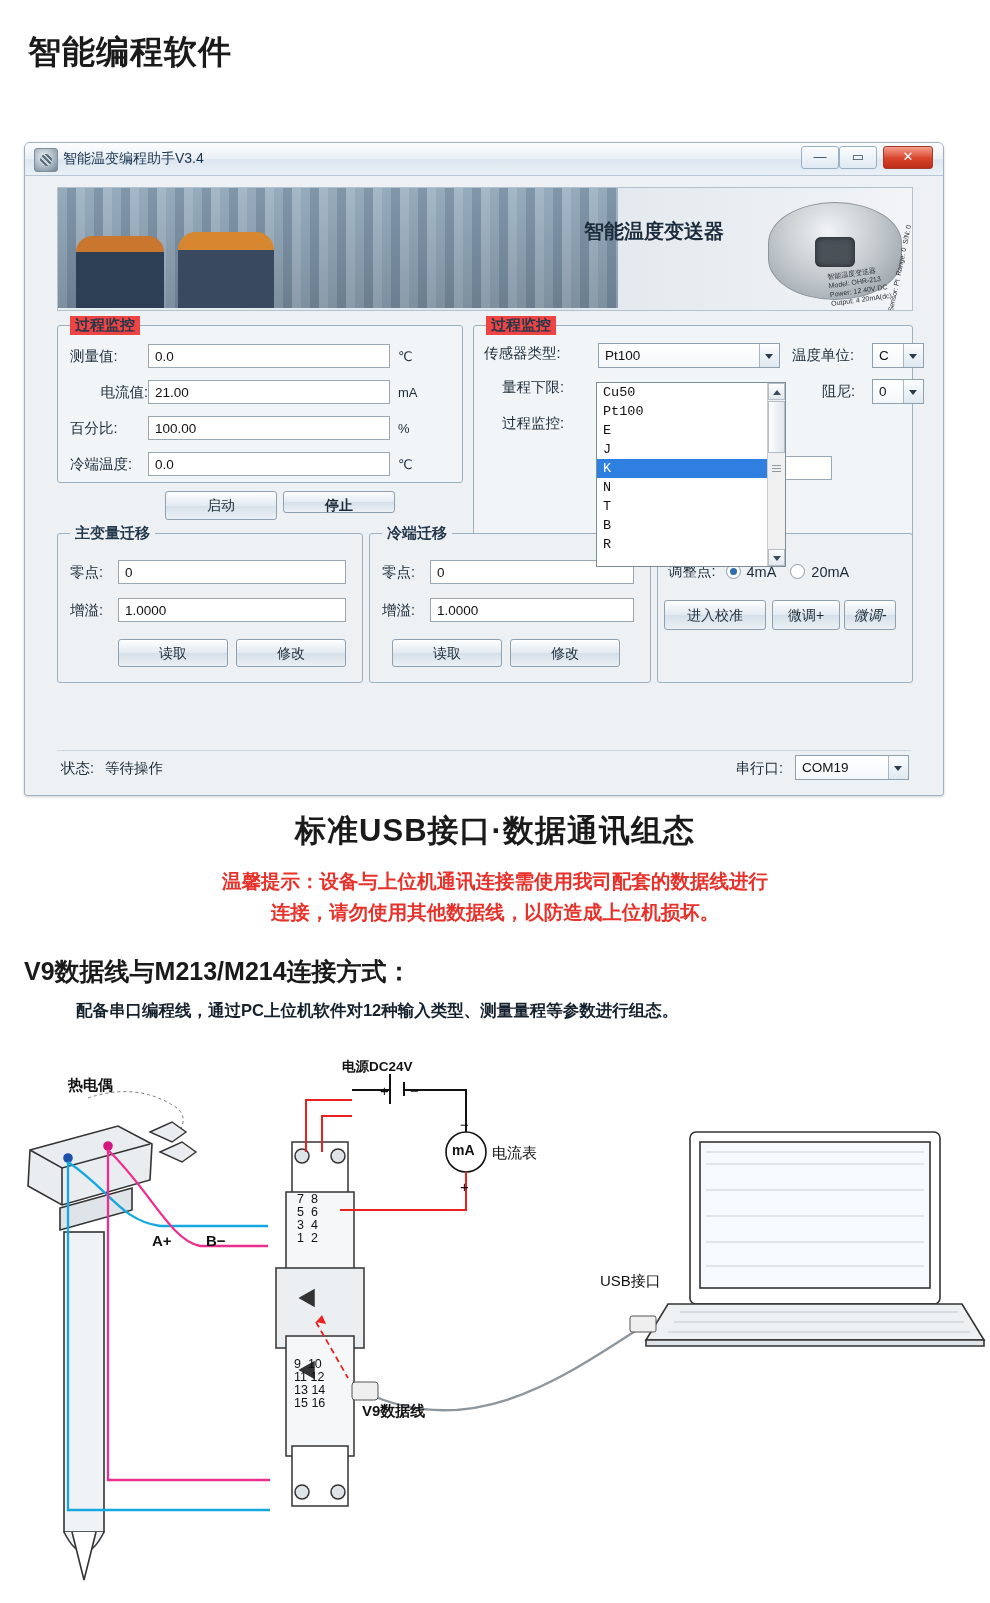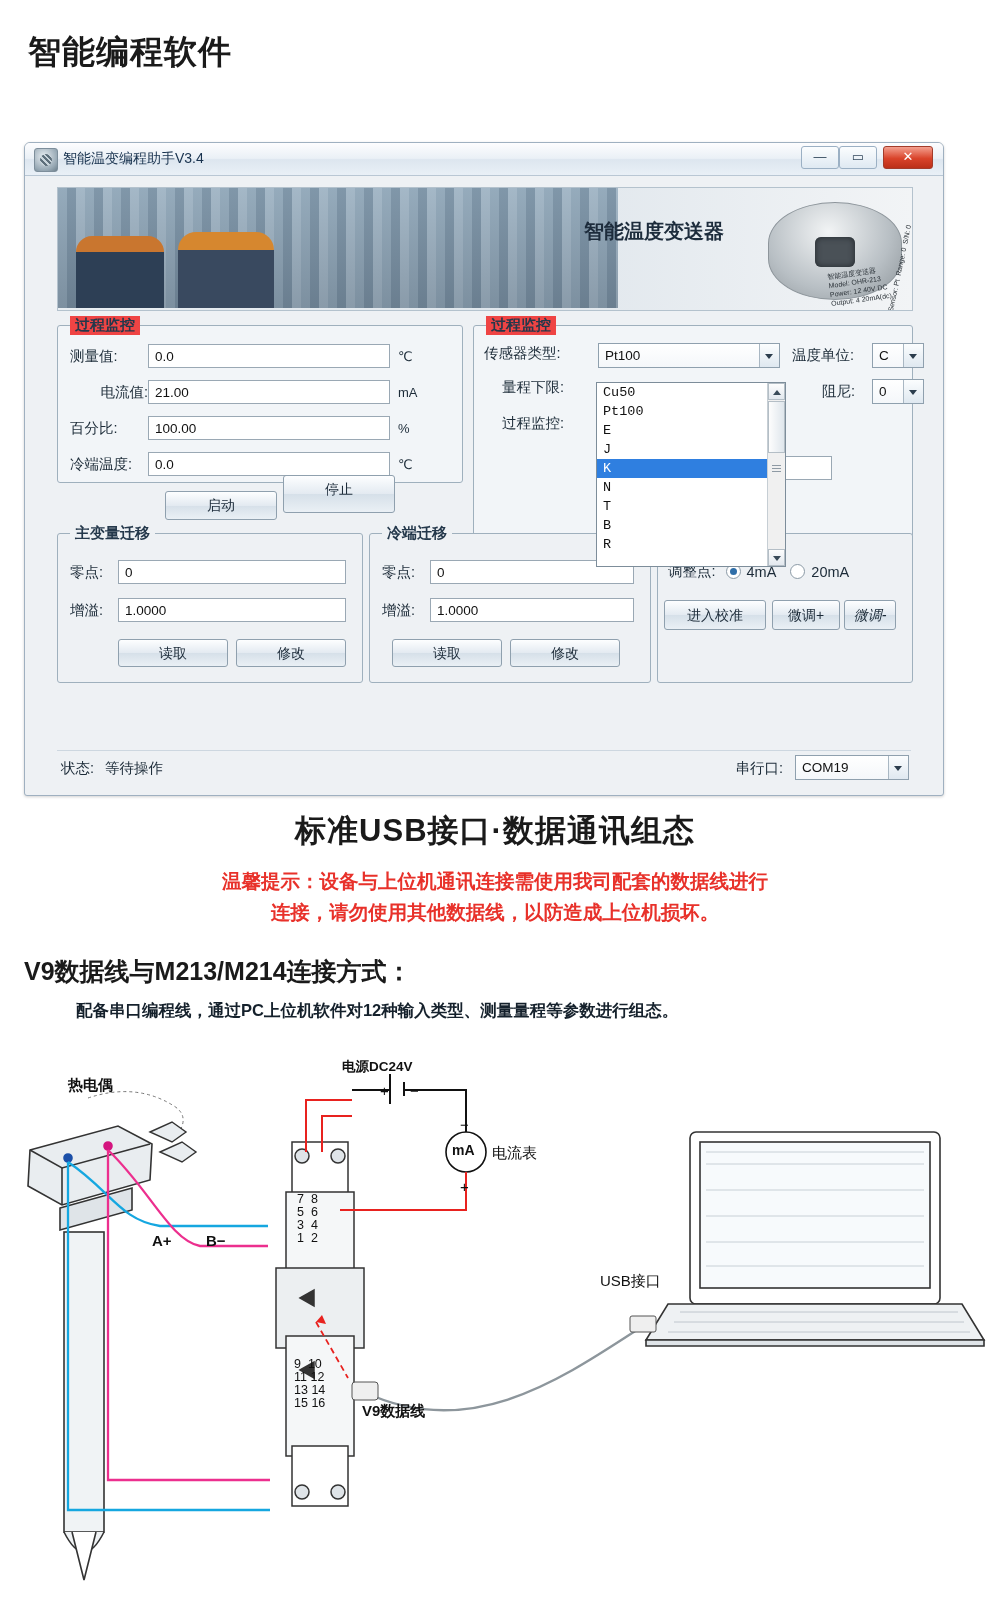--- a/index.html
+++ b/index.html
@@ -160,21 +160,21 @@
         <span class="unit">%</span>
         </div>
 
       <div class="row" style="left:12px;top:126px;">
           <span class="lbl" style="width:78px;">冷端温度:</span>
         <span class="inp" style="width:242px;">0.0</span>
         <span class="unit">℃</span>
         </div>
     </div>
     <div class="btn" style="position:absolute;left:140px;top:348px;width:112px;height:29px;line-height:27px;">启动</div>
-    <div class="btn" style="position:absolute;left:258px;top:332px;width:112px;height:38px;line-height:27px;">停止</div>
+    <div class="btn" style="position:absolute;left:258px;top:348px;width:112px;height:22px;line-height:27px;font-weight:bold;">停止</div>
 
     <div class="gb" style="left:448px;top:182px;width:438px;height:222px;">
       <div class="gb-title">过程监控</div>
 
       <div class="row" style="left:10px;top:18px;">
         <span class="lbl" style="width:92px;">传感器类型:</span>
       </div>
       <div class="sel" style="position:absolute;left:124px;top:17px;width:182px;">
         <span>Pt100</span>
         <span class="arrow"></span>

